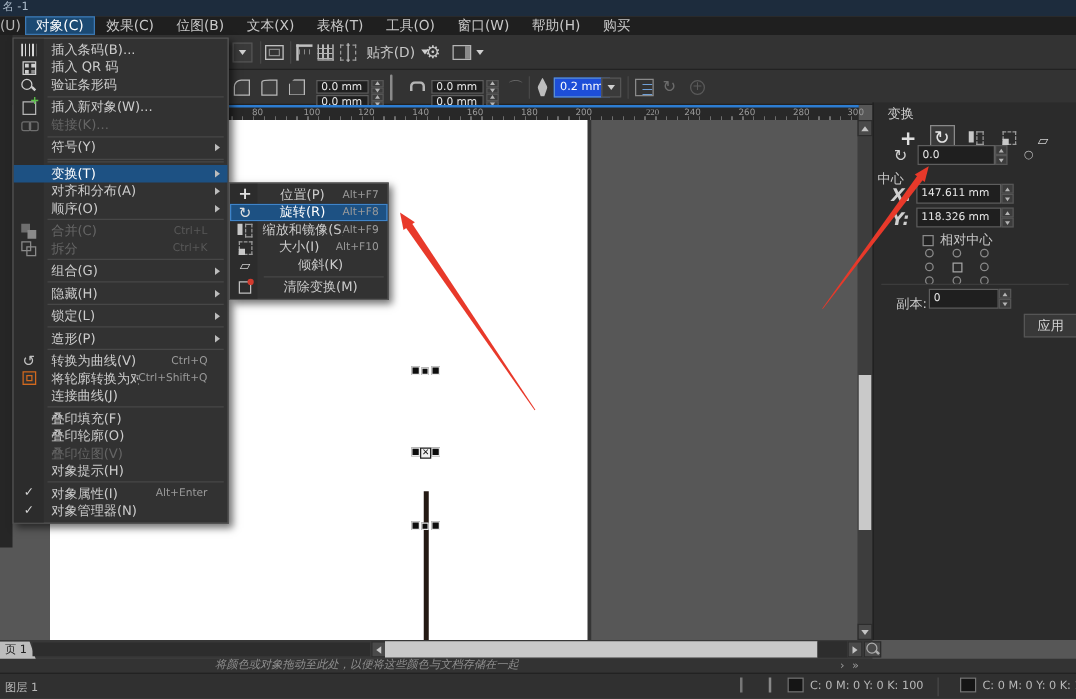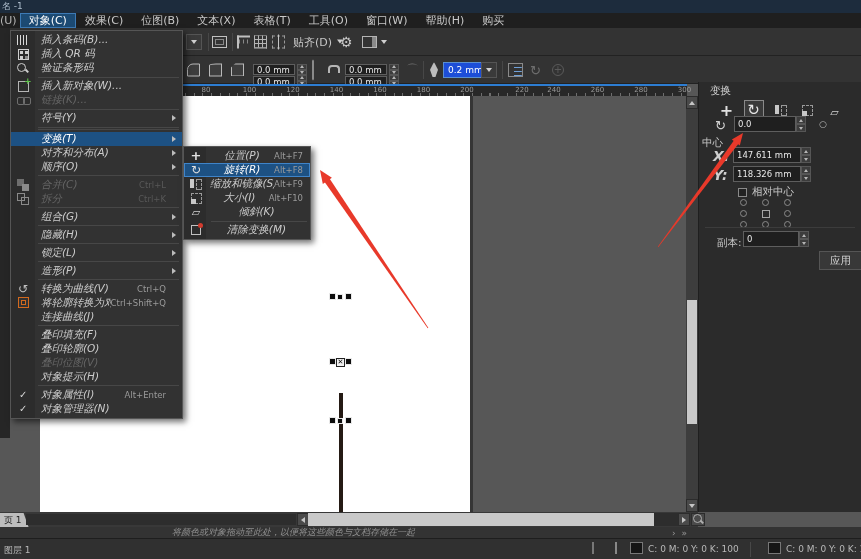--- a/index.html
+++ b/index.html
@@ -96,21 +96,21 @@
   .ic-monitor { width:15px; height:11px; border:1px solid #777; background:linear-gradient(180deg,#4aa3e0 0 55%,#d05050 55% 100%); }
   .ic-filldiamond { width:9px; height:9px; transform:rotate(45deg); background:linear-gradient(135deg,#e8e8e8 0 65%,#d84040 65% 100%); border:1px solid #888; margin-top:1px; }
   .swatch { width:13px; height:12px; background:#151515; border:1px solid #777; }
   .sb-sep { position:absolute; top:3px; width:1px; height:15px; background:#484848; }
   .nib.sm { width:7px; height:13px; }
 
   
   .menu { position:absolute; left:10px; top:30px; width:173px; background:#323232; border:1px solid #555; box-shadow:3px 3px 6px rgba(0,0,0,.55); padding:2px 0; z-index:40; }
   .menu::before { content:""; position:absolute; left:0; top:0; bottom:0; width:24px; background:#2c2c2c; }
   .mi { height:14px; position:relative; display:flex; align-items:center; padding-left:30px; padding-right:5px; font-size:10.5px; color:#cccccc; white-space:nowrap; }
-  .mi .lbl { flex:1; overflow:hidden;font-style:italic; }
+  .mi .lbl { flex:1; overflow:hidden; }
   .mi .sc { font-size:8.5px; color:#9a9a9a; margin-right:11px; }
   .mi.has-submenu::after { content:""; position:absolute; right:6px; top:50%; transform:translateY(-50%); border-left:4px solid #bcbcbc; border-top:3.5px solid transparent; border-bottom:3.5px solid transparent; }
   .mi.highlighted { background:#1d5183; color:#fff; }
   .mi.disabled { color:#656565; }
   .mi.disabled .sc { color:#585858;margin-left:25px; }
   .mi.checked .mk { position:absolute; left:8px; top:1px; color:#d5d5d5; font-size:10px; }
   .mi .mk { display:none; }
   .mi.checked .mk { display:block; }
   .menu-sep { height:1px; background:#474747; margin:1.5px 3px 1.5px 27px; position:relative; z-index:1; }
   .mi-icon { position:absolute; left:4px; top:50%; transform:translateY(-50%); width:16px; height:14px; display:flex; align-items:center; justify-content:center; }
@@ -293,21 +293,21 @@
 
   <div class="ruler" id="ruler">
 
   <span class="tick" style="left: 12px;"><span>80</span></span>
       <span class="tick" style="left: 55.5px;"><span>100</span></span>
       <span class="tick" style="left: 99px;"><span>120</span></span>
       <span class="tick" style="left: 142.5px;"><span>140</span></span>
       <span class="tick" style="left: 186px;"><span>160</span></span>
       <span class="tick" style="left: 229.5px;"><span>180</span></span>
       <span class="tick" style="left: 273px;"><span>200</span></span>
-      <span class="tick" style="left: 328px;"><span>220</span></span>
+      <span class="tick" style="left: 328px; font-family: Liberation Serif, serif;"><span>220</span></span>
       <span class="tick" style="left: 360px;"><span>240</span></span>
       <span class="tick" style="left: 403.5px;"><span>260</span></span>
       <span class="tick" style="left: 447px;"><span>280</span></span>
       <span class="tick" style="left: 490.5px;"><span>300</span></span>
     </div>
 
   <div class="canvas">
     <div class="page"></div>
     <div class="obj-line"></div>
     <div class="handle" style="left:329px; top:197px"></div>

